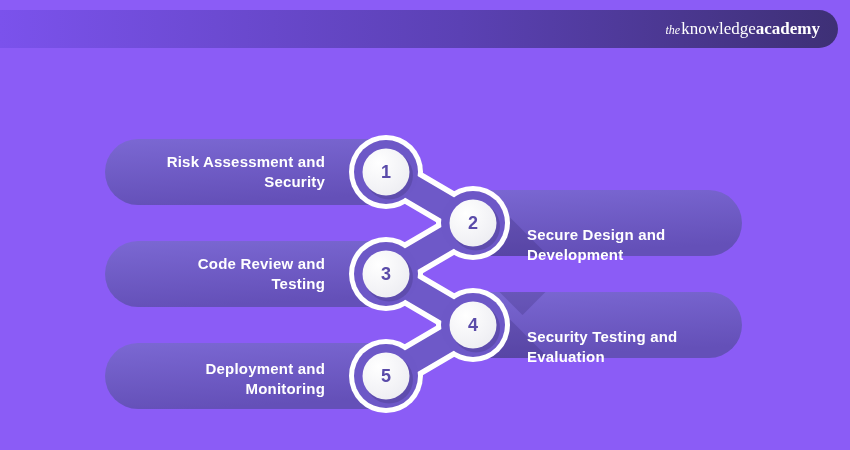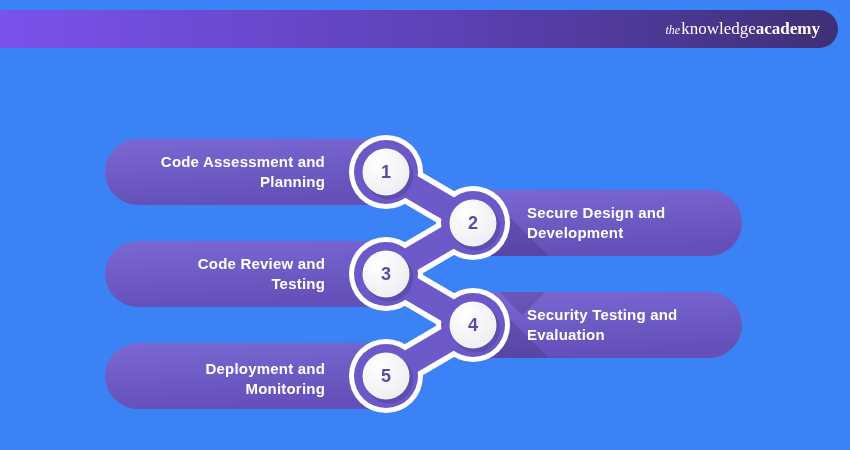--- a/index.html
+++ b/index.html
@@ -1,18 +1,18 @@
 <!DOCTYPE html>
 <html><head>
 <meta charset="utf-8">
 <style>
   html,body{margin:0;padding:0;background:#ffffff;}
   .stage{
     position:relative;width:850px;height:450px;overflow:hidden;
-    background:#3b82f6;font-family:"Liberation Sans",sans-serif;
+    background:#8b5cf6;font-family:"Liberation Sans",sans-serif;
   }
   
   .banner{
     position:absolute;top:10px;left:0;width:838px;height:38px;
     background:linear-gradient(90deg,#7b52ec 0%,#5b41b4 55%,#3e3076 100%);
     border-radius:0 19px 19px 0;
     display:flex;align-items:center;justify-content:flex-end;
     padding-right:18px;box-sizing:border-box;
   }
   .logo{color:#ffffff;font-family:"Liberation Serif",serif;white-space:nowrap;}
@@ -26,21 +26,21 @@
     color:#2b2464;letter-spacing:.2px;
   }
   
   .diagram-svg{position:absolute;top:0;left:0;}
   .step-label{
     position:absolute;display:flex;align-items:center;
     color:#ffffff;font-size:15px;font-weight:600;line-height:20px;
     height:66px;letter-spacing:.2px;
   }
   .step-label.left{justify-content:flex-end;text-align:right;left:150px;width:175px;}
-  .step-label.right{justify-content:flex-start;text-align:left;left:527px;width:205px;}
+  .step-label.right{justify-content:flex-start;text-align:left;left:527px;width:205px;margin-top:22px;}
   .num-text{
     font-family:"Liberation Sans",sans-serif;font-size:18px;font-weight:700;
   }
 </style>
 </head>
 <body>
 
 <div class="stage">
 
   <div class="banner">
@@ -121,19 +121,19 @@
 
     <g fill="#5a4ba9" text-anchor="middle" class="num-text">
       <text x="386" y="178">1</text>
       <text x="473" y="229">2</text>
       <text x="386" y="280">3</text>
       <text x="473" y="331">4</text>
       <text x="386" y="382">5</text>
     </g>
   </svg>
 
-  <div class="step-label left" style="top:139px">Code Assessment and Planning</div>
+  <div class="step-label left" style="top:139px">Risk Assessment and Security</div>
   <div class="step-label right" style="top:190px">Secure Design and Development</div>
   <div class="step-label left" style="top:241px">Code Review and Testing</div>
   <div class="step-label right" style="top:292px">Security Testing and Evaluation</div>
   <div class="step-label left" style="top:346px">Deployment and Monitoring</div>
 
 </div>
 
 </body></html>

